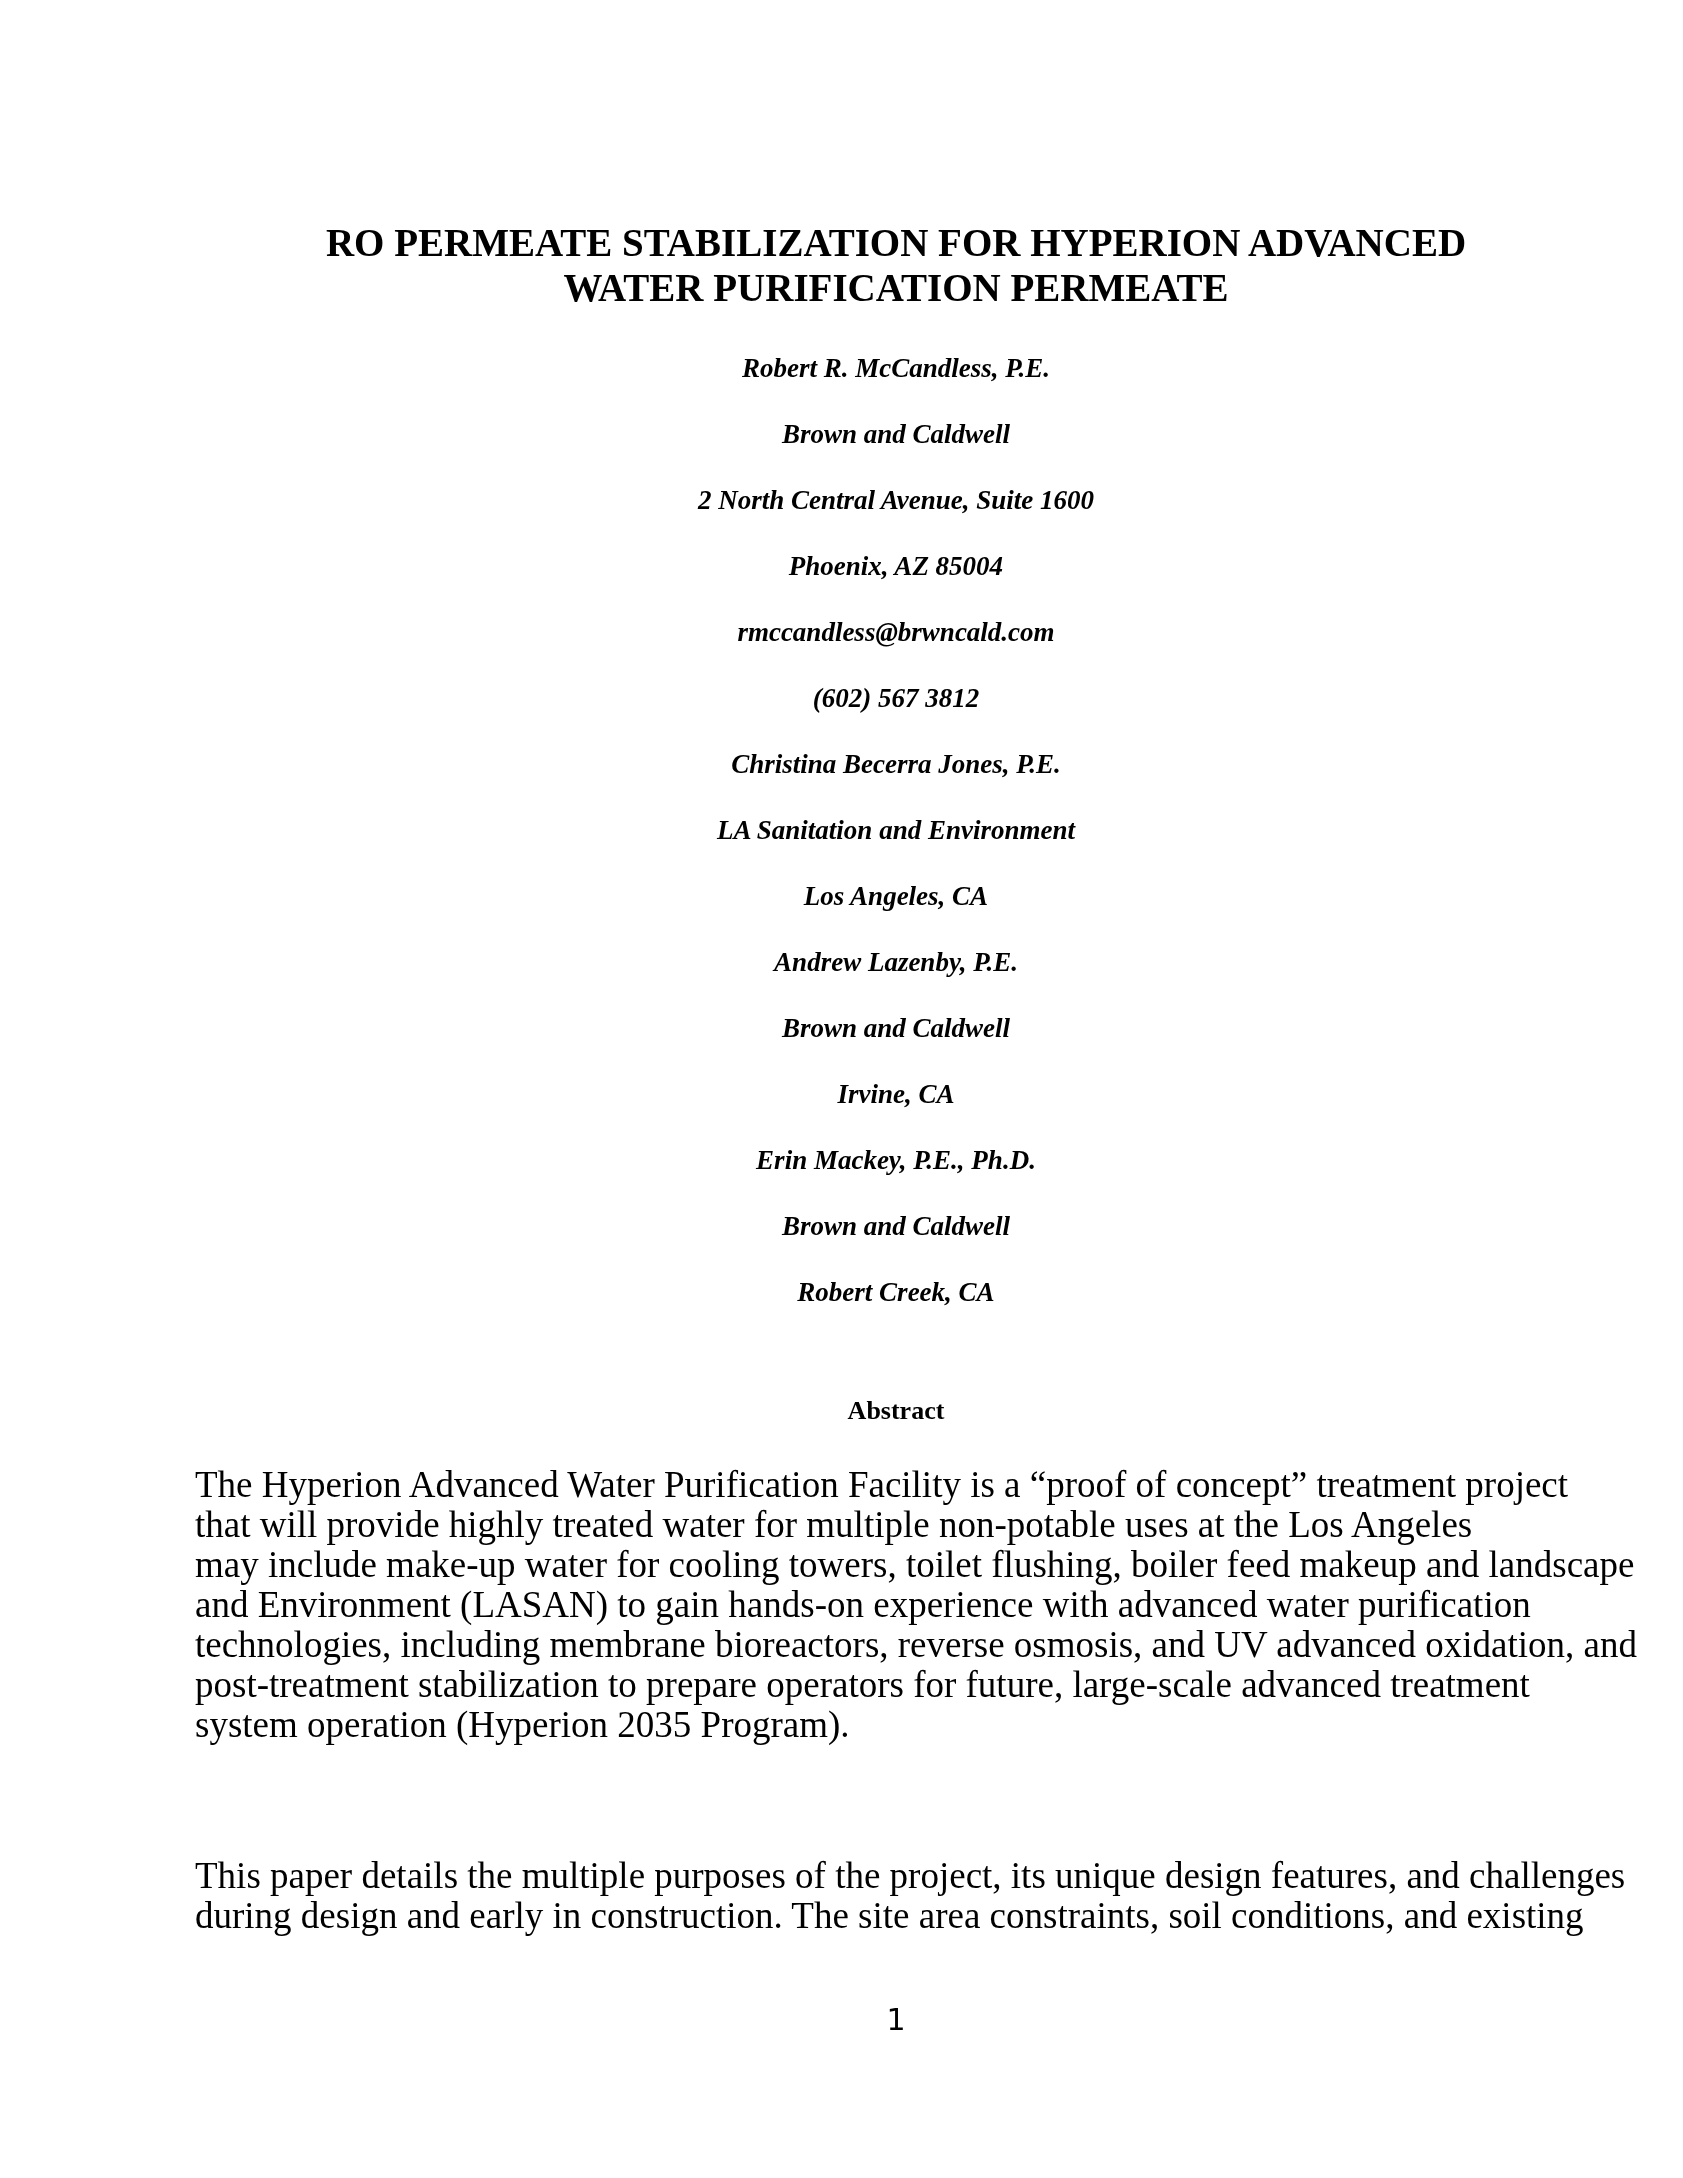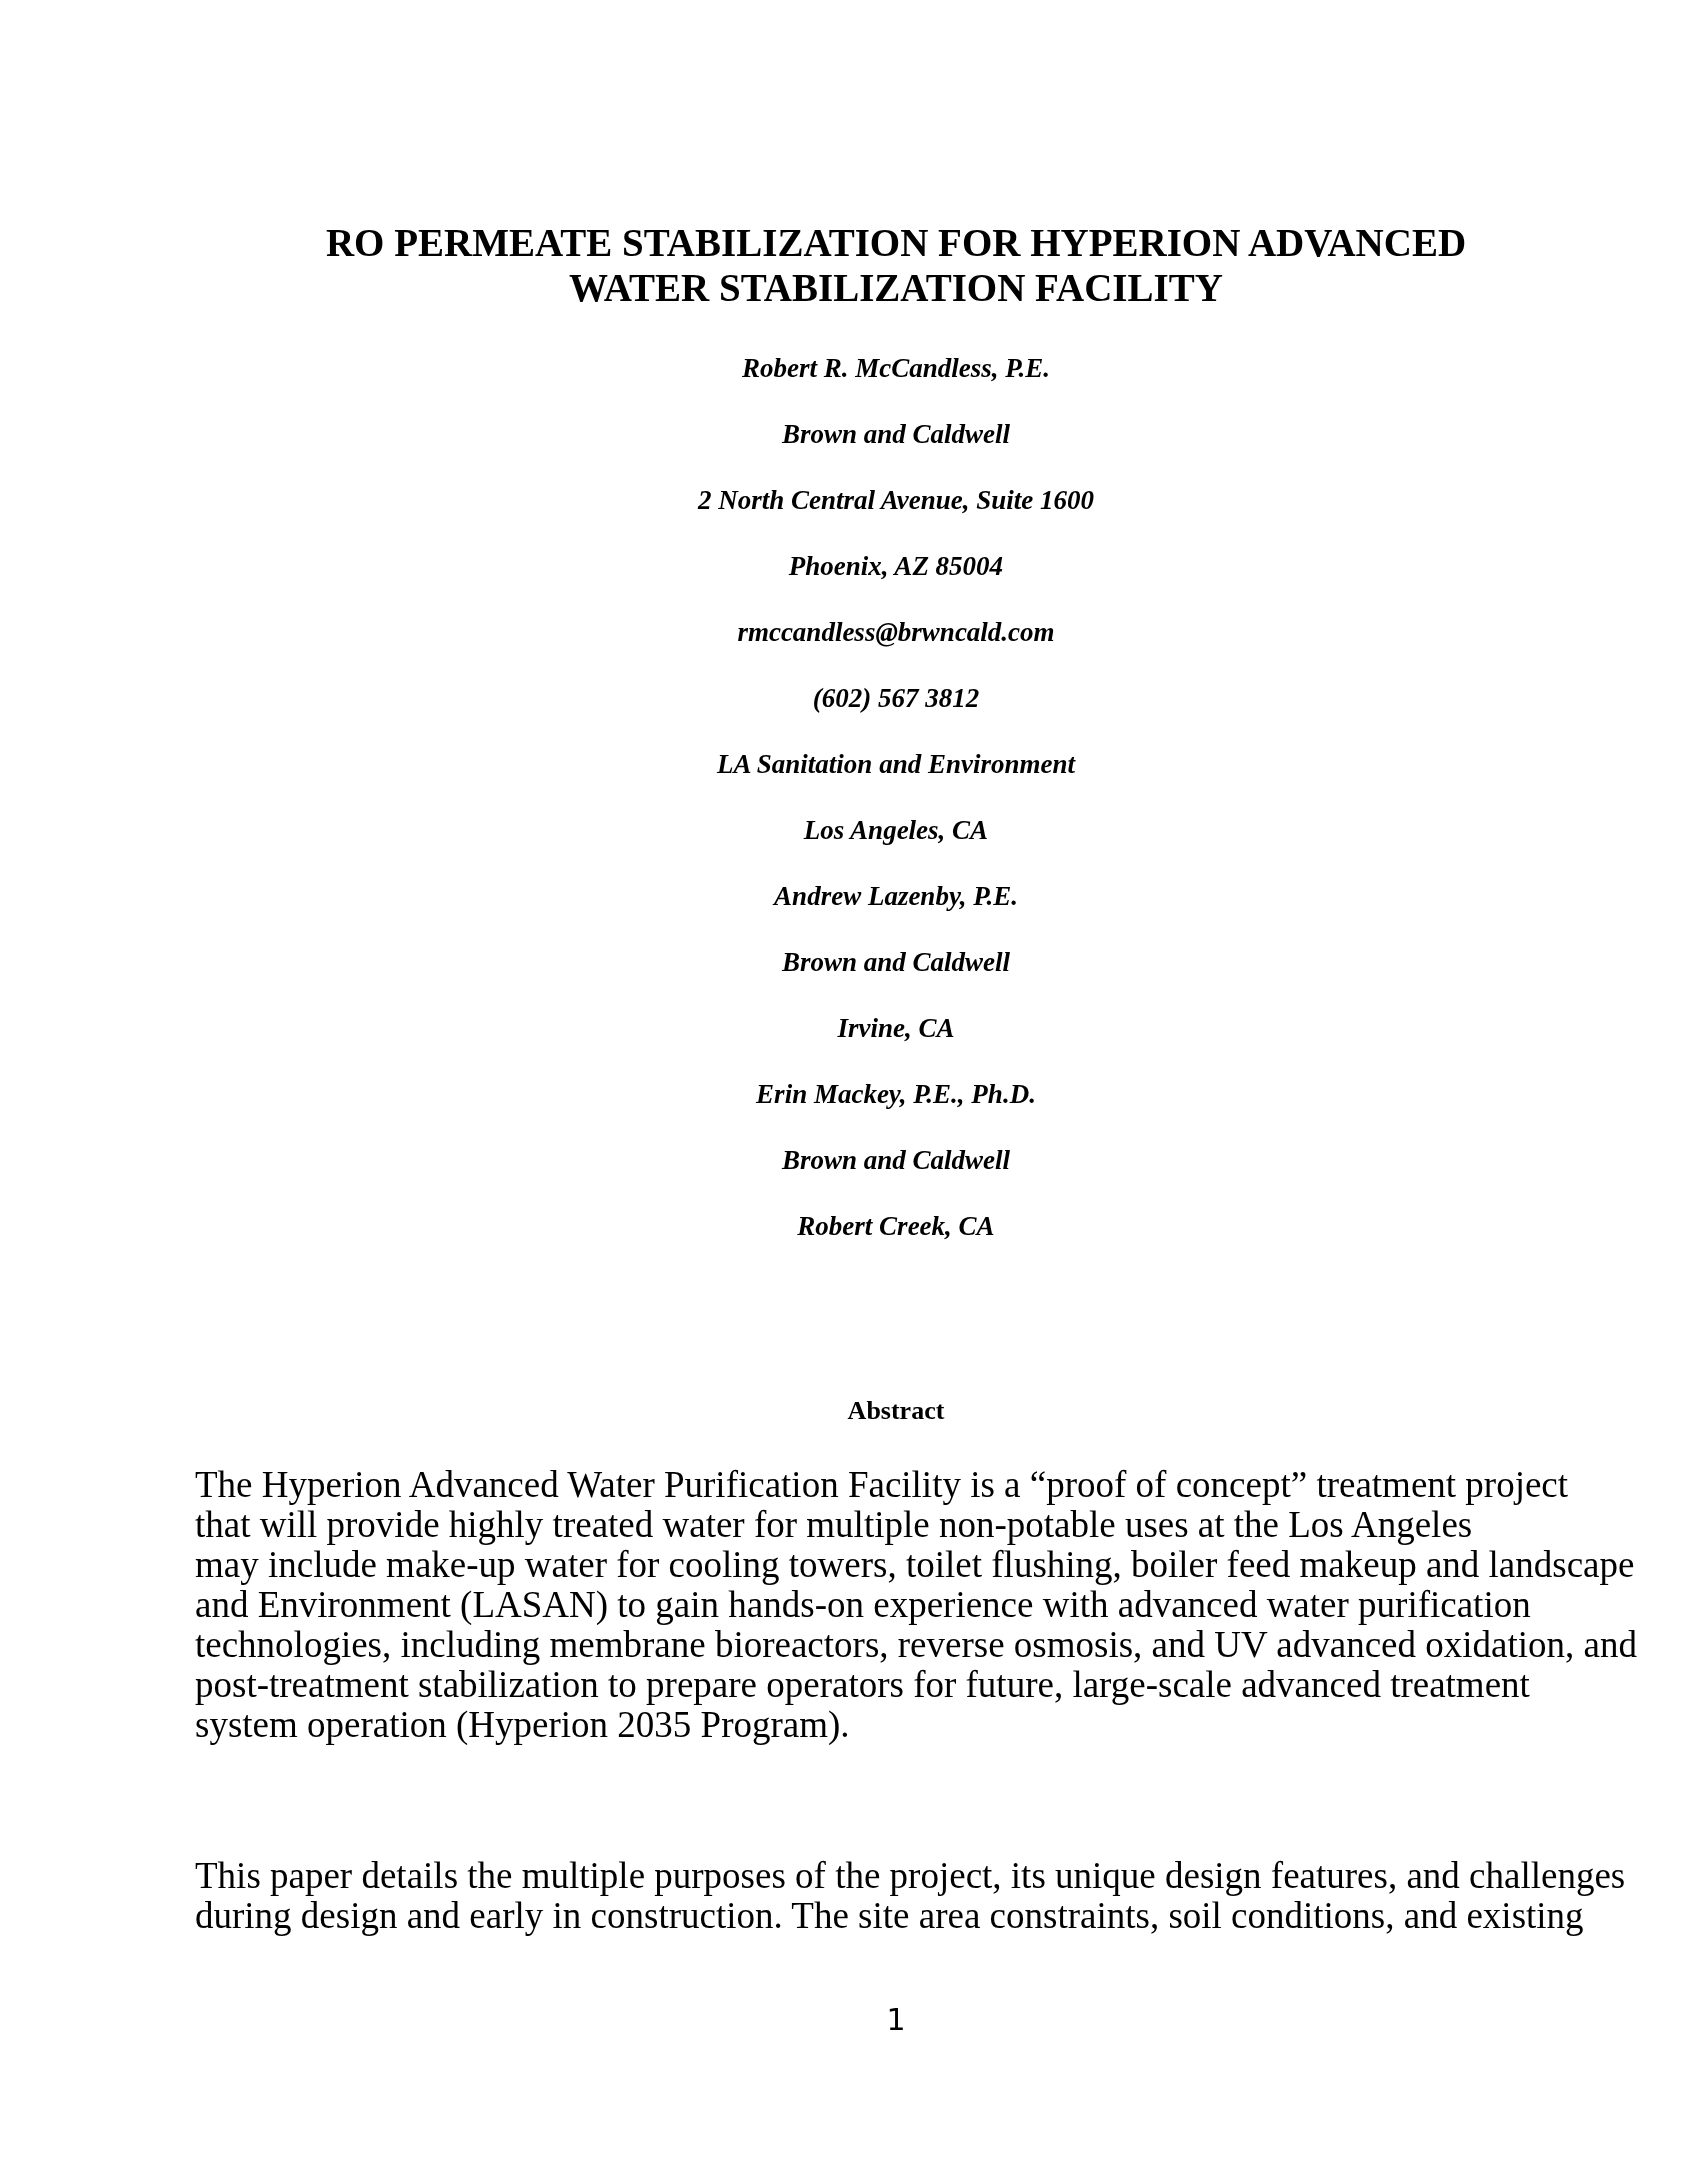--- a/index.html
+++ b/index.html
@@ -70,30 +70,31 @@
     line-height: 36px;
   }
 </style>
 </head>
 <body>
 
 <div class="sheet">
 
   <div class="centered-region doc-title">
     <div class="line">RO PERMEATE STABILIZATION FOR HYPERION ADVANCED</div>
-    <div class="line">WATER STABILIZATION FACILITY</div>
+    <div class="line">WATER PURIFICATION PERMEATE</div>
   </div>
 
   <div class="centered-region author-block">
     <div class="author-line">Robert R. McCandless, P.E.</div>
     <div class="author-line">Brown and Caldwell</div>
     <div class="author-line">2 North Central Avenue, Suite 1600</div>
     <div class="author-line">Phoenix, AZ 85004</div>
     <div class="author-line">rmccandless@brwncald.com</div>
     <div class="author-line">(602) 567 3812</div>
+    <div class="author-line">Christina Becerra Jones, P.E.</div>
     <div class="author-line">LA Sanitation and Environment</div>
     <div class="author-line">Los Angeles, CA</div>
     <div class="author-line">Andrew Lazenby, P.E.</div>
     <div class="author-line">Brown and Caldwell</div>
     <div class="author-line">Irvine, CA</div>
     <div class="author-line">Erin Mackey, P.E., Ph.D.</div>
     <div class="author-line">Brown and Caldwell</div>
     <div class="author-line">Robert Creek, CA</div>
   </div>
 

